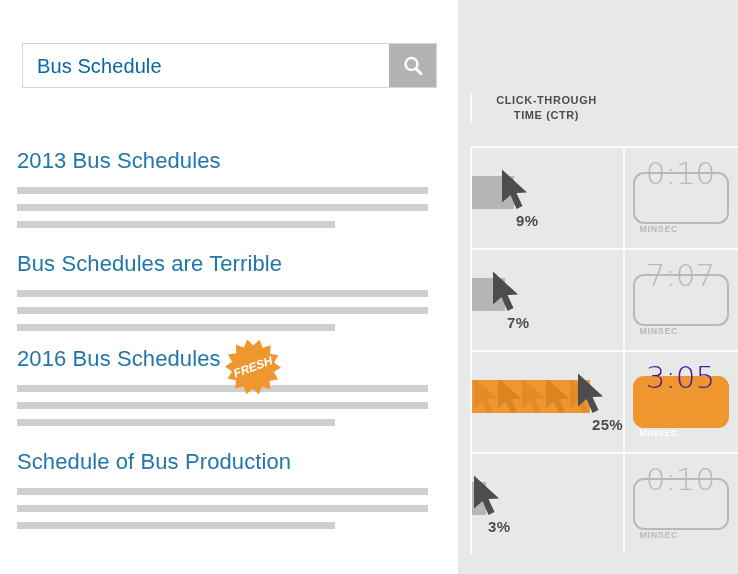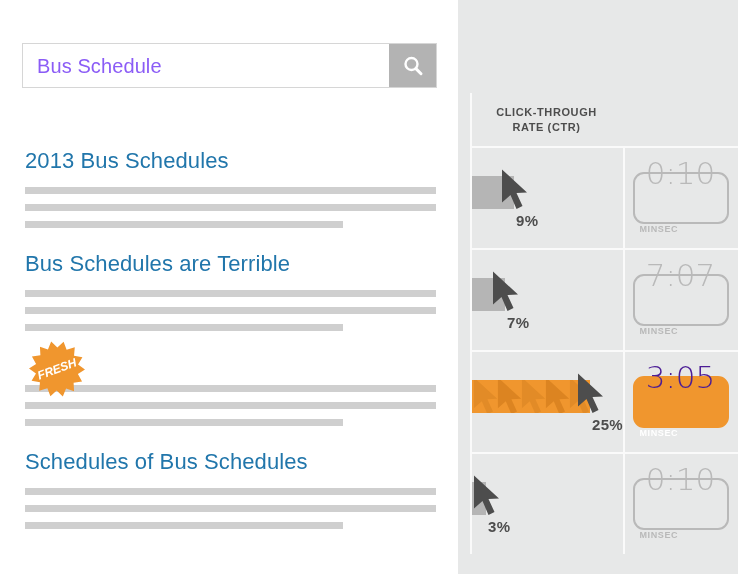--- a/index.html
+++ b/index.html
@@ -15,31 +15,31 @@
   .left { position:absolute; left:0; top:0; width:458px; height:574px; background:#fff; }
 
   .searchbar {
     position:absolute; left:22px; top:43px;
     width:415px; height:45px;
     display:flex; align-items:stretch;
     border:1px solid #d6d6d6; background:#fff;
   }
   .search-input-wrap { flex:1; display:flex; align-items:center; padding-left:14px; background:#fff; }
   .search-value {
-    font-size:20px; color:#8b5cf6; letter-spacing:0.1px;
+    font-size:20px; color:#0369a1; letter-spacing:0.1px;
     font-family:"Liberation Sans", sans-serif; line-height:1;text-align:right;
   }
   .search-btn {
     width:47px; background:#b3b3b3;
     display:flex; align-items:center; justify-content:center;
     cursor:pointer; border:none;
   }
   .search-btn svg { display:block; }
 
-  .results { position:absolute; left:25px; top:148px; width:420px; }
+  .results { position:absolute; left:17px; top:148px; width:420px; }
   .result { position:relative; margin-bottom:0; }
   .result-title {
     color:#2176ab; font-size:22px; line-height:26px;
     font-weight:400; letter-spacing:0.1px; white-space:nowrap;
     display:inline-block; cursor:pointer;
   }
   .snippet { margin-top:13px; }
   .snippet-line { height:7px; background:#cfcfcf; margin-bottom:10px; border-radius:0; }
   .snippet-line.w1 { width:411px; }
   .snippet-line.w2 { width:411px; }
@@ -54,21 +54,21 @@
   .fresh-badge svg { display:block; width:58px; height:58px; }
 
   
   .right {
     position:absolute; left:458px; top:0; width:280px; height:574px;
     background:#e7e8e8;
   }
   .metrics {
     position:absolute; left:12px; top:93px; width:268px;
   }
-  .m-head { display:flex; height:53px; }
+  .m-head { display:flex; height:53px;flex-direction:column; }
   .m-head .cell { position:relative; display:flex; align-items:center; justify-content:center; text-align:center; }
   .col-ctr  { width:153px; }
   .col-time { width:115px; }
   .head-txt {
     font-size:11px; font-weight:bold; color:#4d4d4d;
     letter-spacing:0.6px; line-height:15px;
   }
   .vline {
     position:absolute; left:0; top:0; bottom:0; width:2px; background:#fafafa;
   }
@@ -133,52 +133,52 @@
         </span>
       </button>
     </div>
 
     <div class="results" id="results">
         <div class="result" style="margin-bottom: 23px;"><a class="result-title">2013 Bus Schedules</a><div class="snippet">
             <div class="snippet-line w1"></div>
             <div class="snippet-line w2"></div>
             <div class="snippet-line w3"></div>
           </div></div>
-        <div class="result" style="margin-bottom: 23px;"><a class="result-title">Bus Schedules are Terrible</a><div class="snippet">
+        <div class="result" style="margin-bottom: 15px;"><a class="result-title">Bus Schedules are Terrible</a><div class="snippet">
             <div class="snippet-line w1"></div>
             <div class="snippet-line w2"></div>
             <div class="snippet-line w3"></div>
           </div></div>
-        <div class="result" style="margin-bottom: 23px;"><span class="badge-wrap"><span class="fresh-badge">
+        <div class="result" style="margin-bottom: 23px;"><a class="result-title">2016 Bus Schedules</a><span class="badge-wrap"><span class="fresh-badge">
               <svg viewBox="0 0 58 58">
                 <polygon points="29.0,1.0 33.8,8.0 41.1,3.8 42.4,12.2 50.9,11.5 48.4,19.7 56.3,22.8 50.5,29.0 56.3,35.2 48.4,38.3 50.9,46.5 42.4,45.8 41.1,54.2 33.8,50.0 29.0,57.0 24.2,50.0 16.9,54.2 15.6,45.8 7.1,46.5 9.6,38.3 1.7,35.2 7.5,29.0 1.7,22.8 9.6,19.7 7.1,11.5 15.6,12.2 16.9,3.8 24.2,8.0" fill="#f0962e"></polygon>
                 <text x="29" y="33" text-anchor="middle" fill="#ffffff" font-family="Liberation Sans, sans-serif" font-size="12" font-weight="bold" font-style="italic" transform="rotate(-8 29 29)">FRESH</text>
               </svg>
             </span></span><div class="snippet">
             <div class="snippet-line w1"></div>
             <div class="snippet-line w2"></div>
             <div class="snippet-line w3"></div>
           </div></div>
-        <div class="result" style="margin-bottom: 0px;"><a class="result-title">Schedules of Bus Schedules</a><div class="snippet">
+        <div class="result" style="margin-bottom: 0px;"><a class="result-title">Schedule of Bus Production</a><div class="snippet">
             <div class="snippet-line w1"></div>
             <div class="snippet-line w2"></div>
             <div class="snippet-line w3"></div>
           </div></div>
       </div>
   </div>
 
   <div class="right">
     <div class="metrics">
 
       <div class="m-head">
         <div class="cell col-ctr">
           <span class="vline"></span>
           <span class="head-txt">
             <span>CLICK-THROUGH</span><br>
-            <span>RATE (CTR)</span>
+            <span>TIME (CTR)</span>
           </span>
         </div>
       </div>
 
       <div id="metric-rows">
           <div>
             <div class="hline"></div>
             <div class="m-row">
               <div class="m-cell col-ctr">
                 <span class="vline"></span>

